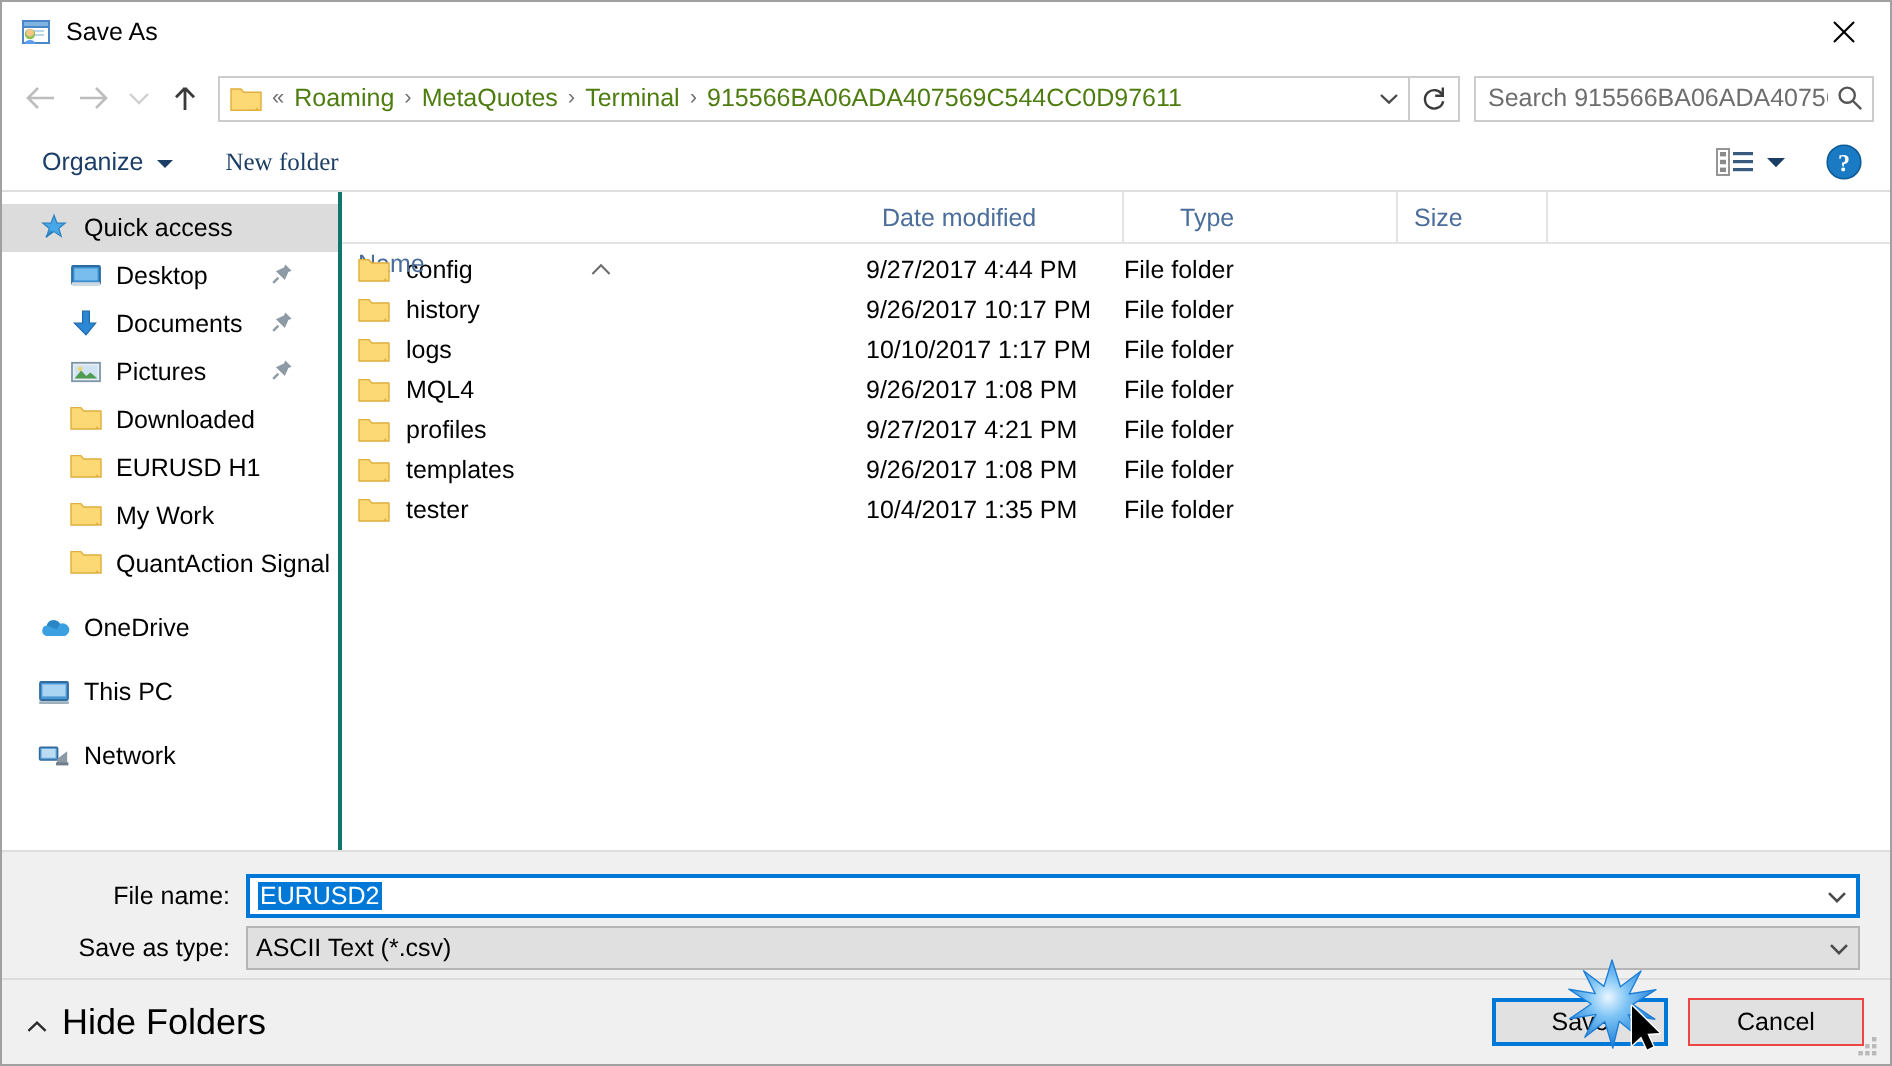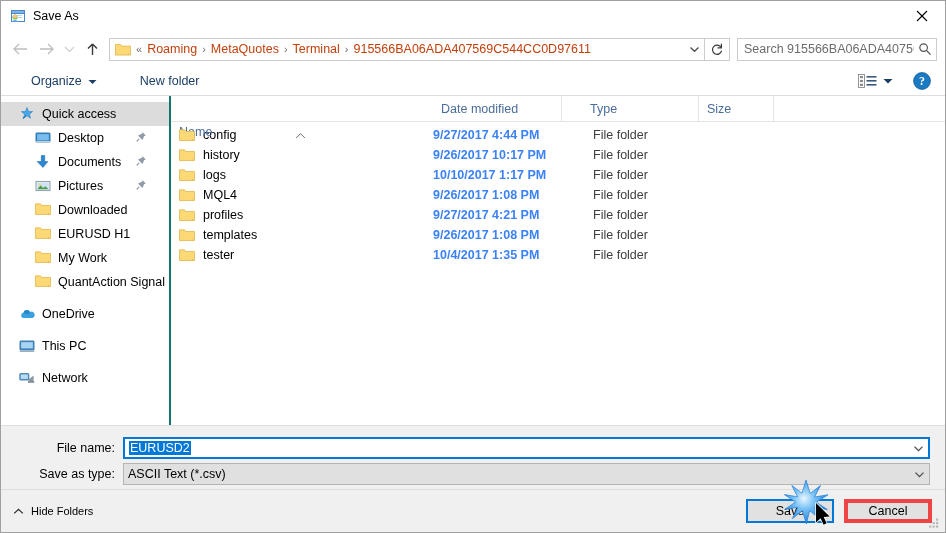--- a/index.html
+++ b/index.html
@@ -101,21 +101,21 @@
   .crumb-list {
     display: flex;
     align-items: center;
     flex: 1 1 auto;
     overflow: hidden;
     white-space: nowrap;
     min-width: 0;
   }
   .crumb {
     font-size: 12.5px;
-    color: #c2410c;
+    color: #4d7c0f;
     padding: 0 4px;
   }
   .crumb-sep {
     color: #6e6e6e;
     font-size: 11px;
     padding: 0 1px;
   }
   .crumb-dd {
     width: 19px; height: 21px;
     display:flex; align-items:center; justify-content:center;
@@ -149,21 +149,21 @@
   .search-icon { width: 22px; display:flex; align-items:center; justify-content:center; flex:0 0 auto;}
 
   
   .cmdbar {
     height: 29px;
     flex: 0 0 auto;
     display: flex;
     align-items: center;
     border-bottom: 1px solid #dededE;
     background: #ffffff;
-    padding-left: 24px;
+    padding-left: 14px;
     box-sizing: border-box;
   }
   .cmd-item {
     font-size: 12.5px;
     color: #1b3e66;
     display: flex;
     align-items: center;
     height: 22px;
     padding: 0 6px;
   }
@@ -258,22 +258,22 @@
     font-size: 12.5px;
   }
   .frow .fname {
     width: 262px;
     display: flex;
     align-items: flex-start;
     box-sizing: border-box;
     padding-left: 8px;
     color: #000;
   }
-  .frow .fdate { width: 129px; color: #3b82f6; box-sizing: border-box; font-weight: bold;}
-  .frow .ftype { width: 117px; color: #404040; box-sizing: border-box; text-align: center;}
+  .frow .fdate { width: 129px; color: #000000; box-sizing: border-box;}
+  .frow .ftype { width: 117px; color: #000000; box-sizing: border-box;}
   .frow .fsize { width: 75px; box-sizing: border-box;}
   .folder-ico { width: 16px; height: 14px; margin-right: 8px; flex: 0 0 auto; position: relative;}
 
   
   .formarea {
     flex: 0 0 auto;
     background: #f0f0f0;
     border-top: 1px solid #dededE;
     padding: 11px 0 0 0;
   }
@@ -323,29 +323,29 @@
     border-top: 1px solid #dcdcdc;
     display: flex;
     align-items: center;
     padding: 0 13px 0 12px;
     box-sizing: border-box;
     position: relative;
   }
   .hide-folders {
     display: flex;
     align-items: flex-end;
-    font-size: 11px;
+    font-size: 18px;
     color: #000;
   }
   .hide-folders .chev { margin-right: 7px; }
   .footer-spacer { flex: 1 1 auto; }
   .btn {
     width: 88px;
     height: 24px;
-    border: 4px solid #ef4444;
+    border: 1px solid #ef4444;
     background: #e1e1e1;
     font-size: 12.5px;
     color: #000;
     display: flex;
     align-items: center;
     justify-content: center;
     box-sizing: border-box;
     margin-left: 10px;
   }
   .btn.primary {
@@ -463,21 +463,21 @@
 
   <div class="cmdbar">
     <div class="cmd-item">
       <span>Organize</span>
       <span class="caret">
         <svg width="9" height="6" viewBox="0 0 9 6">
             <path d="M0.5 1 L4.5 5 L8.5 1 Z" fill="#1b3e66"></path>
           </svg>
       </span>
     </div>
-    <div class="cmd-item" style="margin-left:31px;">
+    <div class="cmd-item" style="margin-left:14px;font-family:Liberation Serif, serif;">
       <span>New folder</span>
     </div>
     <div class="cmd-spacer"></div>
     <div class="view-icon">
       <svg width="19" height="14" viewBox="0 0 19 14">
         <rect x="0.5" y="0.5" width="6" height="13" fill="none" stroke="#8a8a8a" stroke-width="0.9"></rect>
         <rect x="2" y="2" width="3" height="2.2" fill="#8a8a8a"></rect>
         <rect x="2" y="5.9" width="3" height="2.2" fill="#8a8a8a"></rect>
         <rect x="2" y="9.8" width="3" height="2.2" fill="#8a8a8a"></rect>
         <rect x="8.5" y="2" width="10" height="1.6" fill="#3a5a7d"></rect>

